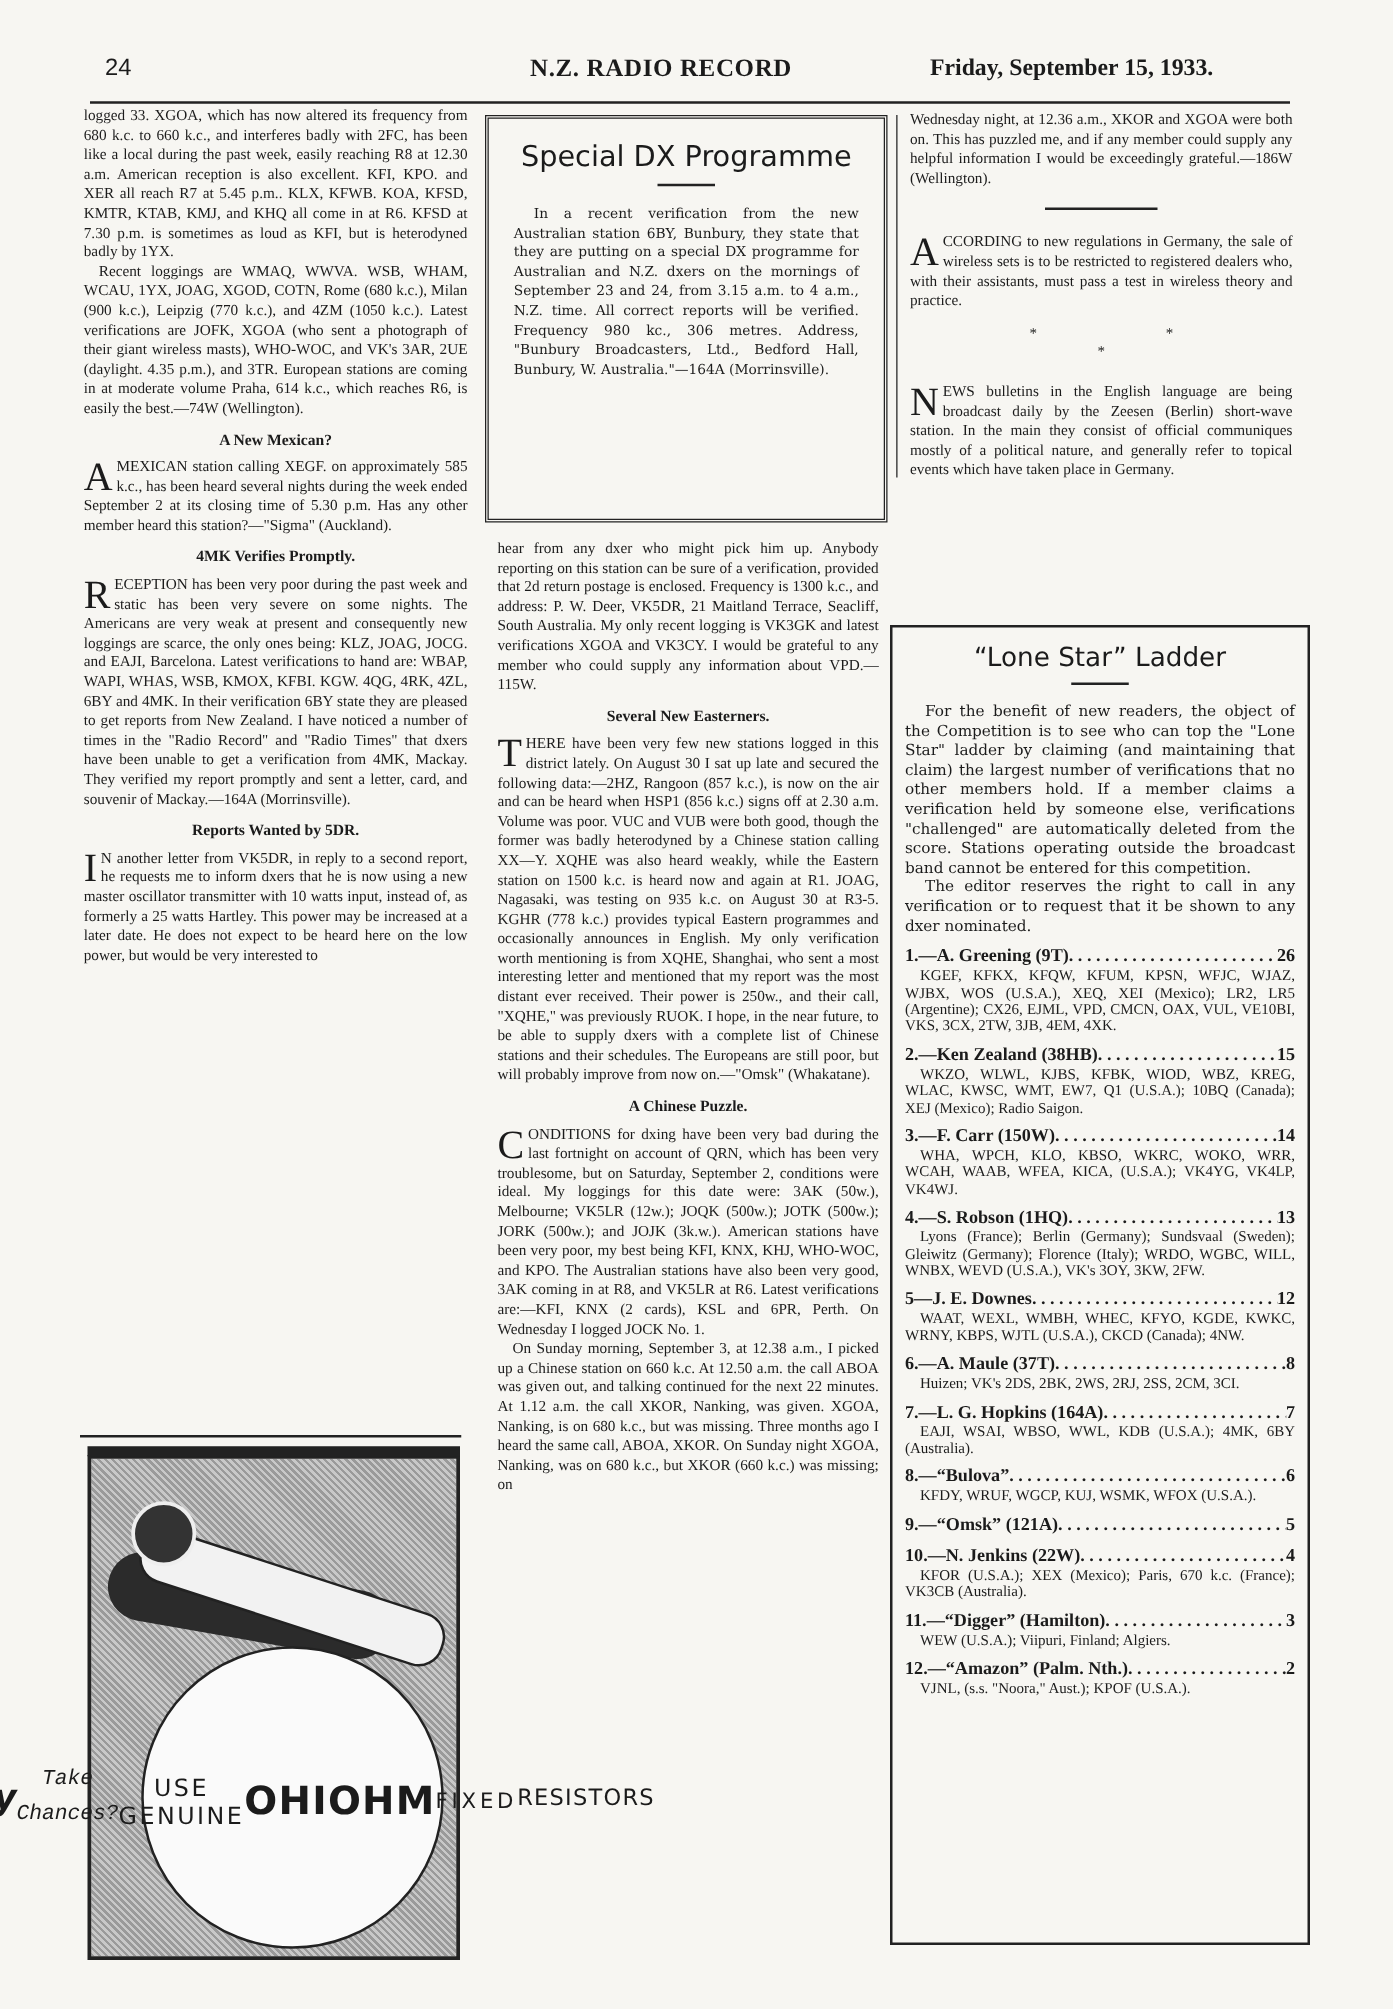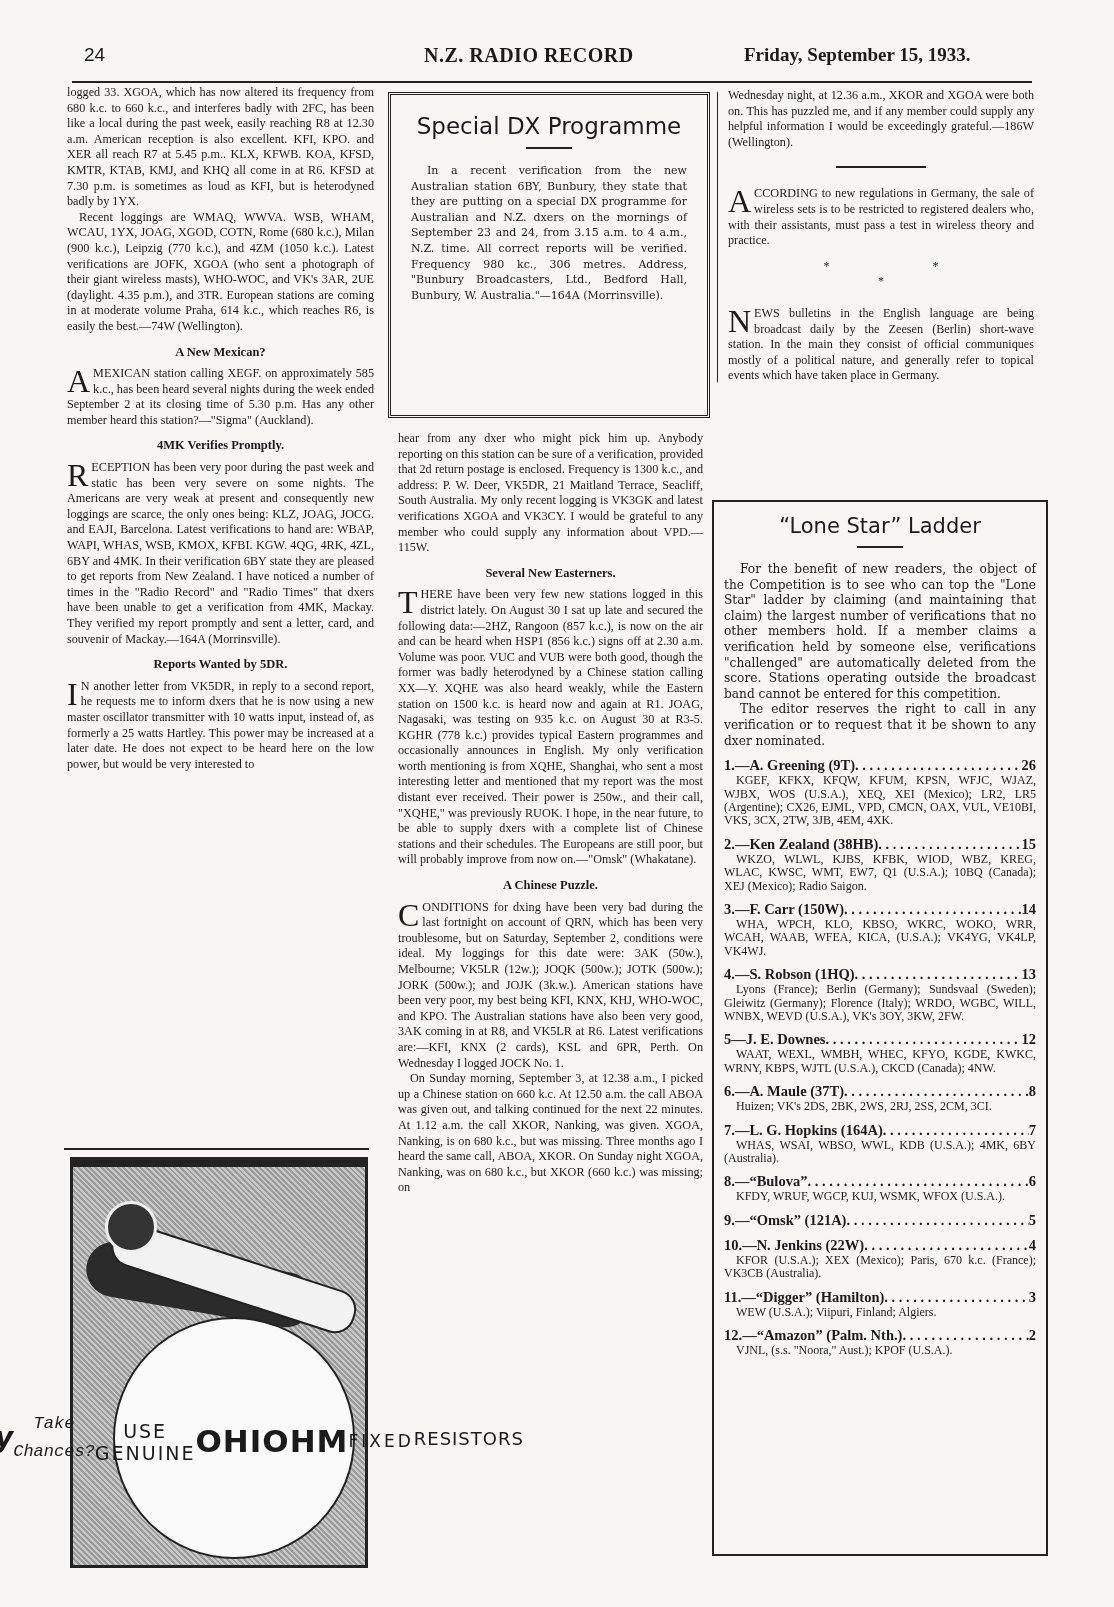--- a/index.html
+++ b/index.html
@@ -184,21 +184,21 @@
       </div>
     <div class="entry-body">Huizen; VK's 2DS, 2BK, 2WS, 2RJ, 2SS, 2CM, 3CI.</div>
   </div>
   <div class="entry">
     <div class="entry-head">
         <span>7.—</span>
         <span>L. G. Hopkins (164A)</span>
         <span class="dots"></span>
         <span>7</span>
       </div>
-    <div class="entry-body">WHAS, WSAI, WBSO, WWL, KDB (U.S.A.); 4MK, 6BY (Australia).</div>
+    <div class="entry-body">EAJI, WSAI, WBSO, WWL, KDB (U.S.A.); 4MK, 6BY (Australia).</div>
   </div>
   <div class="entry">
     <div class="entry-head">
         <span>8.—</span>
         <span>“Bulova”</span>
         <span class="dots"></span>
         <span>6</span>
       </div>
     <div class="entry-body">KFDY, WRUF, WGCP, KUJ, WSMK, WFOX (U.S.A.).</div>
   </div>

